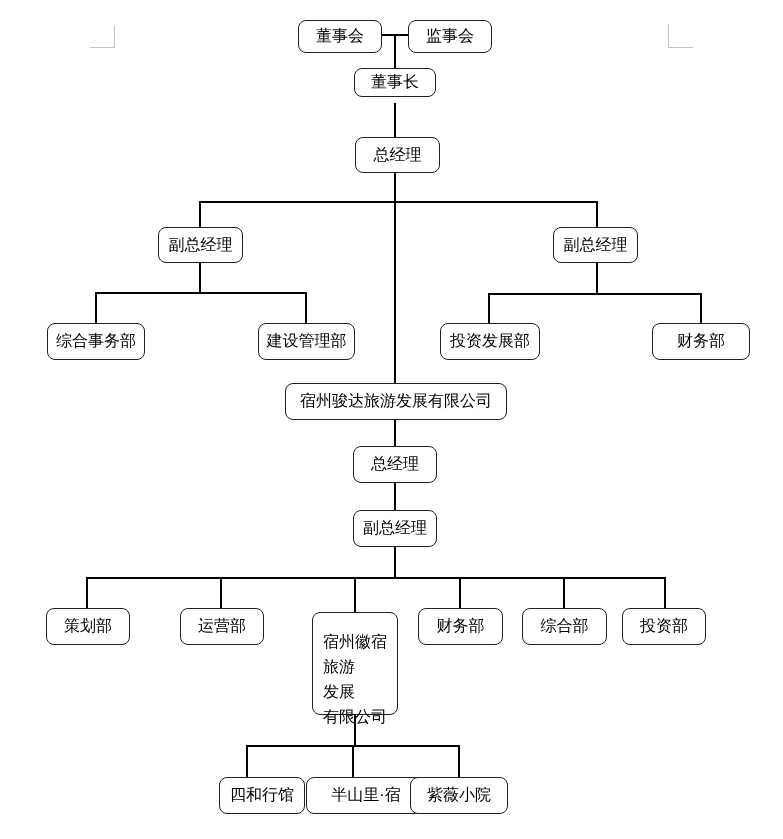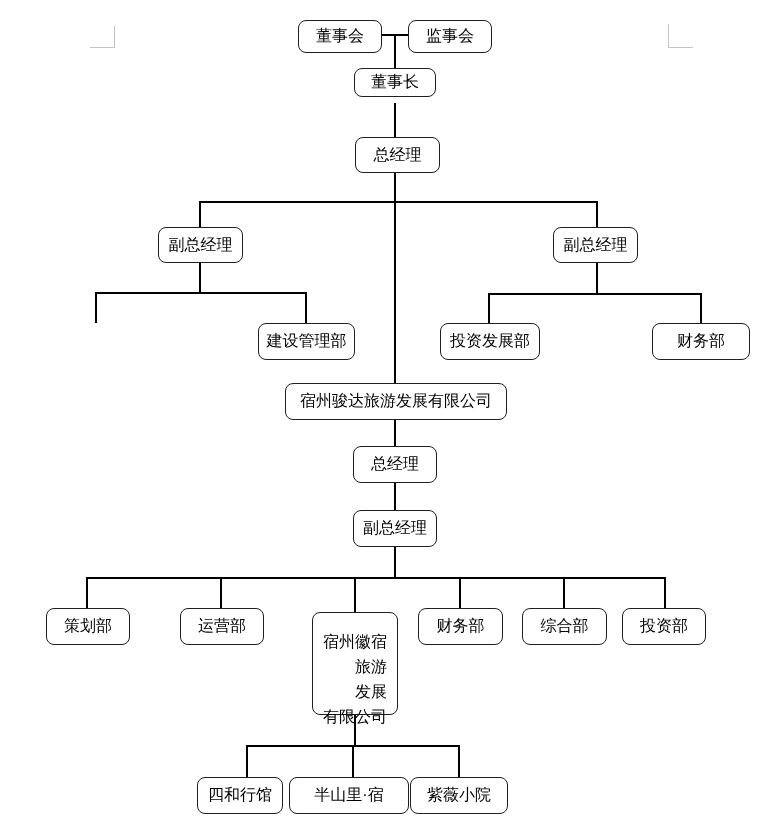--- a/index.html
+++ b/index.html
@@ -10,21 +10,21 @@
     font-family:"Liberation Sans", sans-serif;
     overflow:hidden;
   }
   .node {
     position:absolute;
     box-sizing:border-box;
     background:#ffffff;
     border:1.5px solid #1f1f1f;
     border-radius:8px;
     display:flex; align-items:center; justify-content:center;
-    text-align:right;
+    text-align:left;
     color:#000000;
     font-size:16px;
     z-index:2;
   }
   .node .lbl { display:block; padding:0 2px; }
   .node-multiline .lbl { white-space:pre-line; line-height:25px;margin-top:31px; }
   .hline, .vline {
     position:absolute;
     background:#000000;
     z-index:1;
@@ -85,20 +85,23 @@
   </div>
   <div class="node" style="left:355px;top:137px;width:85px;height:36px">
     <span class="lbl">总经理</span>
   </div>
   <div class="node" style="left:158px;top:227px;width:85px;height:36px">
     <span class="lbl">副总经理</span>
   </div>
   <div class="node" style="left:553px;top:227px;width:85px;height:36px">
     <span class="lbl">副总经理</span>
   </div>
+  <div class="node" style="left:47px;top:323px;width:98px;height:37px">
+    <span class="lbl">综合事务部</span>
+  </div>
   <div class="node" style="left:258px;top:323px;width:97px;height:37px">
     <span class="lbl">建设管理部</span>
   </div>
   <div class="node" style="left:440px;top:323px;width:100px;height:37px">
     <span class="lbl">投资发展部</span>
   </div>
   <div class="node" style="left:652px;top:323px;width:98px;height:37px">
     <span class="lbl">财务部</span>
   </div>
   <div class="node" style="left:285px;top:383px;width:222px;height:37px">
@@ -124,23 +127,23 @@
   </div>
   <div class="node" style="left:418px;top:608px;width:85px;height:37px">
     <span class="lbl">财务部</span>
   </div>
   <div class="node" style="left:522px;top:608px;width:85px;height:37px">
     <span class="lbl">综合部</span>
   </div>
   <div class="node" style="left:622px;top:608px;width:84px;height:37px">
     <span class="lbl">投资部</span>
   </div>
-  <div class="node" style="left:197px;top:777px;width:86px;height:37px">
+  <div class="node" style="left:219px;top:777px;width:86px;height:37px">
     <span class="lbl">四和行馆</span>
   </div>
-  <div class="node" style="left:289px;top:777px;width:120px;height:37px">
+  <div class="node" style="left:306px;top:777px;width:120px;height:37px">
     <span class="lbl">半山里·宿</span>
   </div>
   <div class="node" style="left:410px;top:777px;width:98px;height:37px">
     <span class="lbl">紫薇小院</span>
   </div>
 
 </div>
 
 </body></html>

